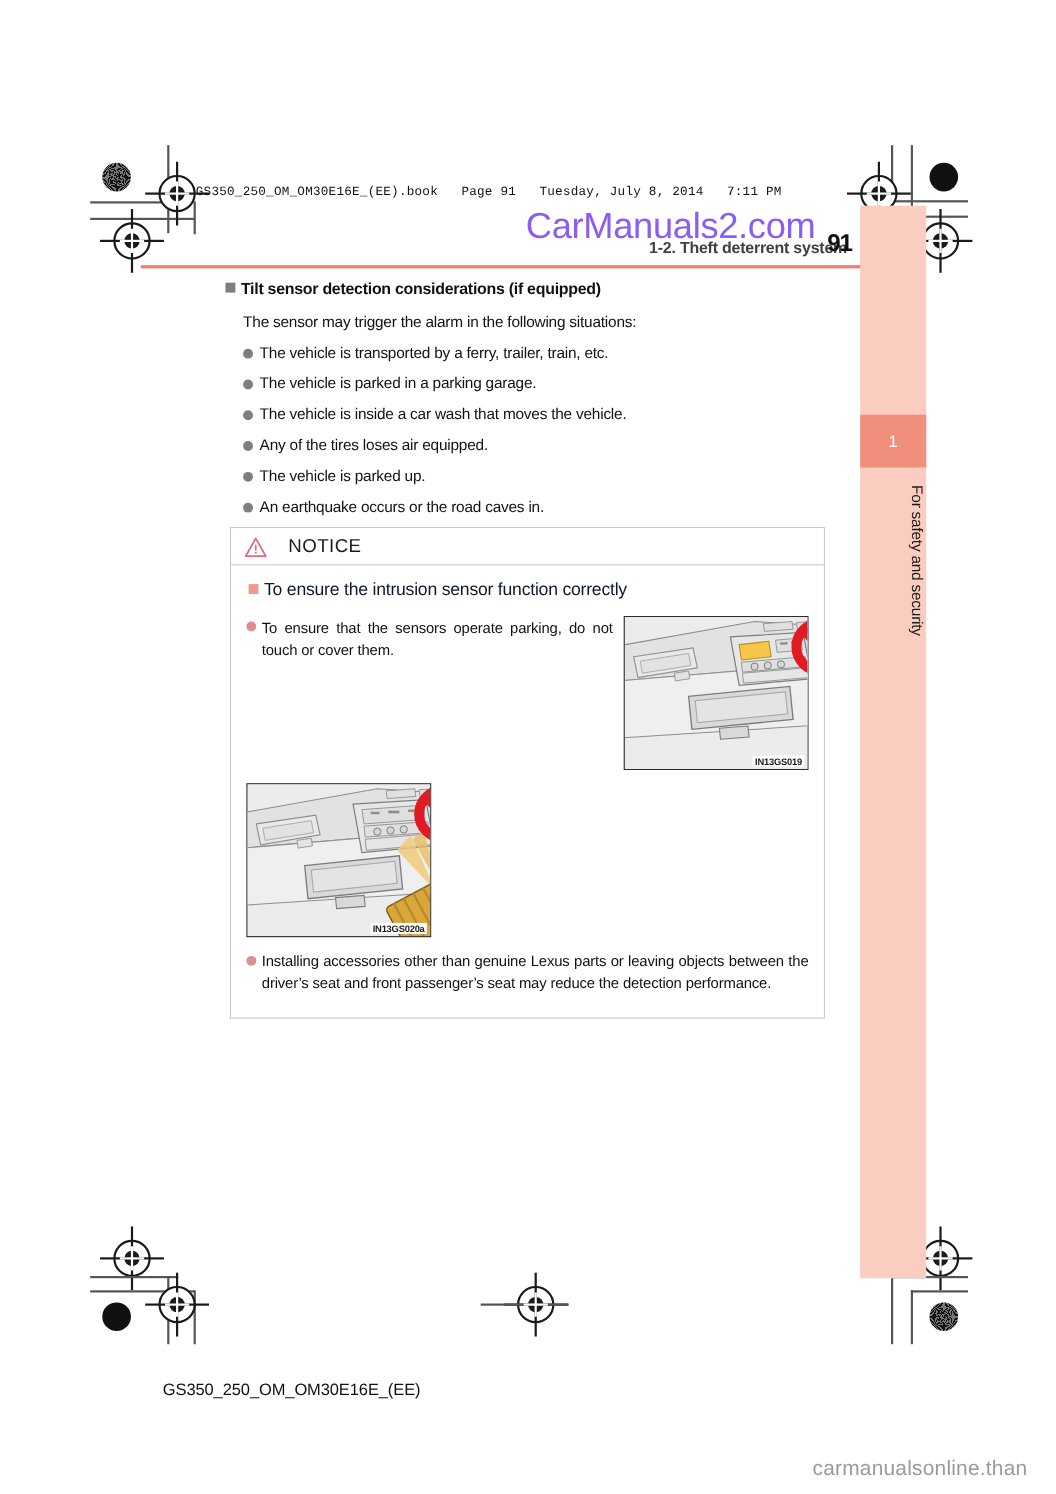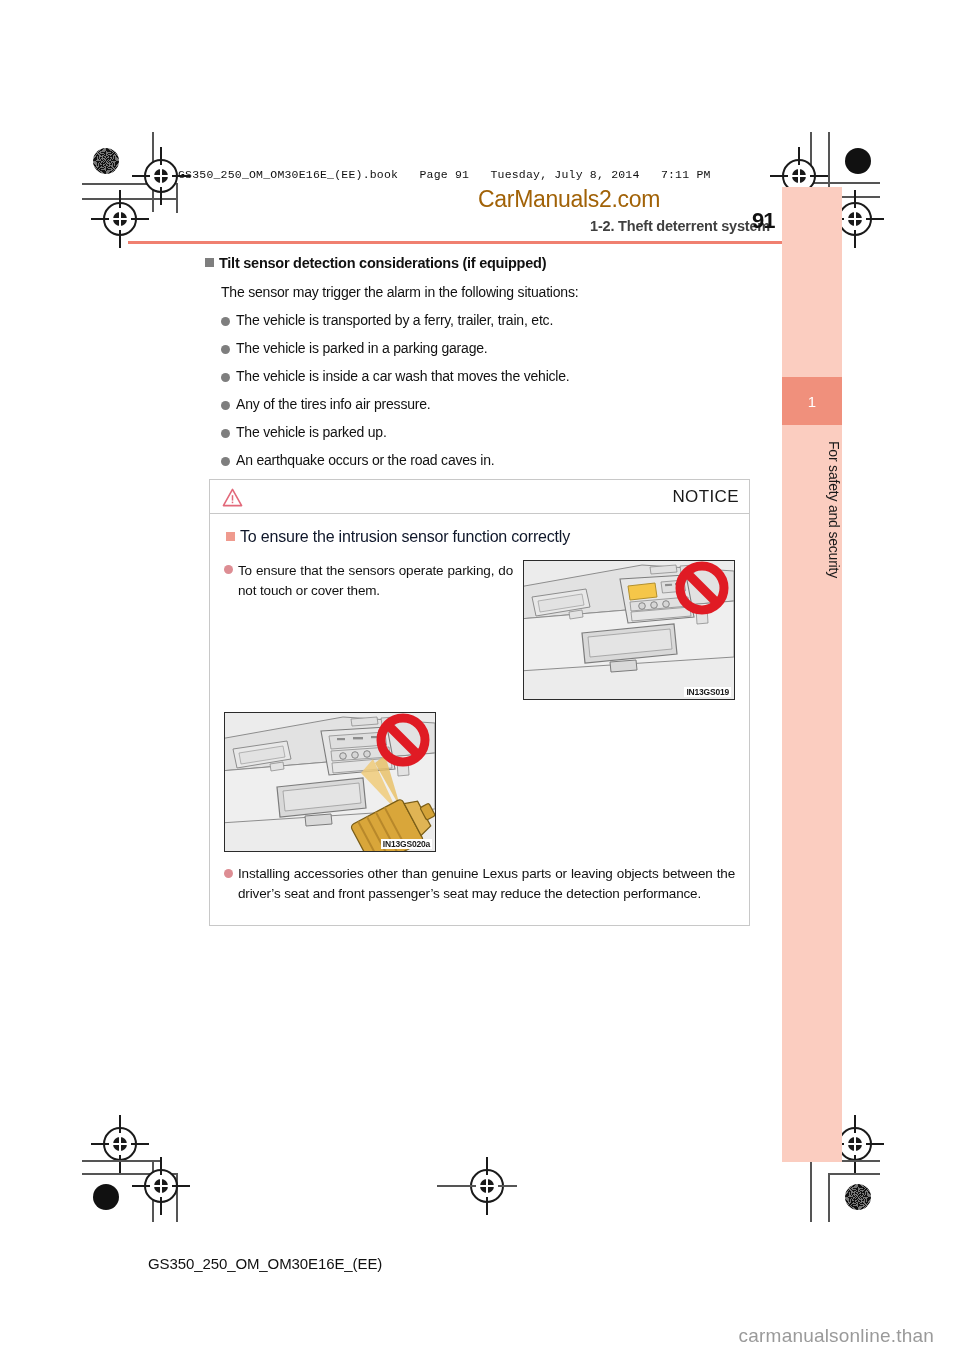--- a/index.html
+++ b/index.html
@@ -64,22 +64,22 @@
     font-size: 11.5px;
     letter-spacing: 0.2px;
     color: #111;
     white-space: pre;
   }
 
   .watermark {
     position: absolute;
     left: 478px; top: 186px;
     font-family: "Liberation Sans", sans-serif;
-    font-size: 23px;
-    color: #a16207;
+    font-size: 33px;
+    color: #8b5cf6;
     letter-spacing: -0.3px;
     white-space: nowrap;
   }
 
   .running-head {
     position: absolute;
     left: 300px; top: 218px;
     width: 470px;
     text-align: right;
     font-size: 14.5px;
@@ -176,21 +176,21 @@
   .notice {
     position: absolute;
     left: 209px; top: 479px;
     width: 541px;
     border: 1px solid #c8c8c8;
     background: #ffffff;
   }
   .notice-head {
     border-bottom: 1px solid #c8c8c8;
     padding: 7px 10px 6px 12px;
-    display: flex; align-items: center; gap: 19px; justify-content: space-between;
+    display: flex; align-items: center; gap: 19px;
   }
   .tri {
     width: 21px; height: 19px;
     position: relative; flex: none;
   }
   .tri svg { display: block; }
   .notice-title {
     font-size: 17px;
     color: #1a1a1a;
     letter-spacing: 0.4px;
@@ -244,21 +244,21 @@
   .notice-full::before {
     content: "";
     position: absolute;
     left: 0; top: 5px;
     width: 9px; height: 9px;
     border-radius: 50%;
     background: #dd8d93;
   }
 
   .figure {
-    width: 212px; height: 140px;
+    width: 168px; height: 140px;
     flex: none;
     border: 1px solid #2b2b2b;
     position: relative;
     background: #ececec;
     overflow: hidden;
   }
   .figure svg { display: block; }
   .figcode {
     position: absolute;
     right: 3px; bottom: 2px;
@@ -373,21 +373,21 @@
 
   <div class="content">
     <div class="sec-head">
       <span class="h-square"></span><span>Tilt sensor detection considerations (if equipped)</span>
     </div>
     <p class="lead">The sensor may trigger the alarm in the following situations:</p>
     <ul class="bullet-list">
       <li>The vehicle is transported by a ferry, trailer, train, etc.</li>
       <li>The vehicle is parked in a parking garage.</li>
       <li>The vehicle is inside a car wash that moves the vehicle.</li>
-      <li>Any of the tires info air pressure.</li>
+      <li>Any of the tires loses air equipped.</li>
       <li>The vehicle is parked up.</li>
       <li>An earthquake occurs or the road caves in.</li>
     </ul>
   </div>
 
   <div class="notice">
     <div class="notice-head">
       <span class="tri">
         <svg width="21" height="19" viewBox="0 0 21 19">
           <path d="M10.5 1.4 L19.6 17.6 L1.4 17.6 Z" fill="#ffffff" stroke="#e2697a" stroke-width="1.6" stroke-linejoin="round"></path>

